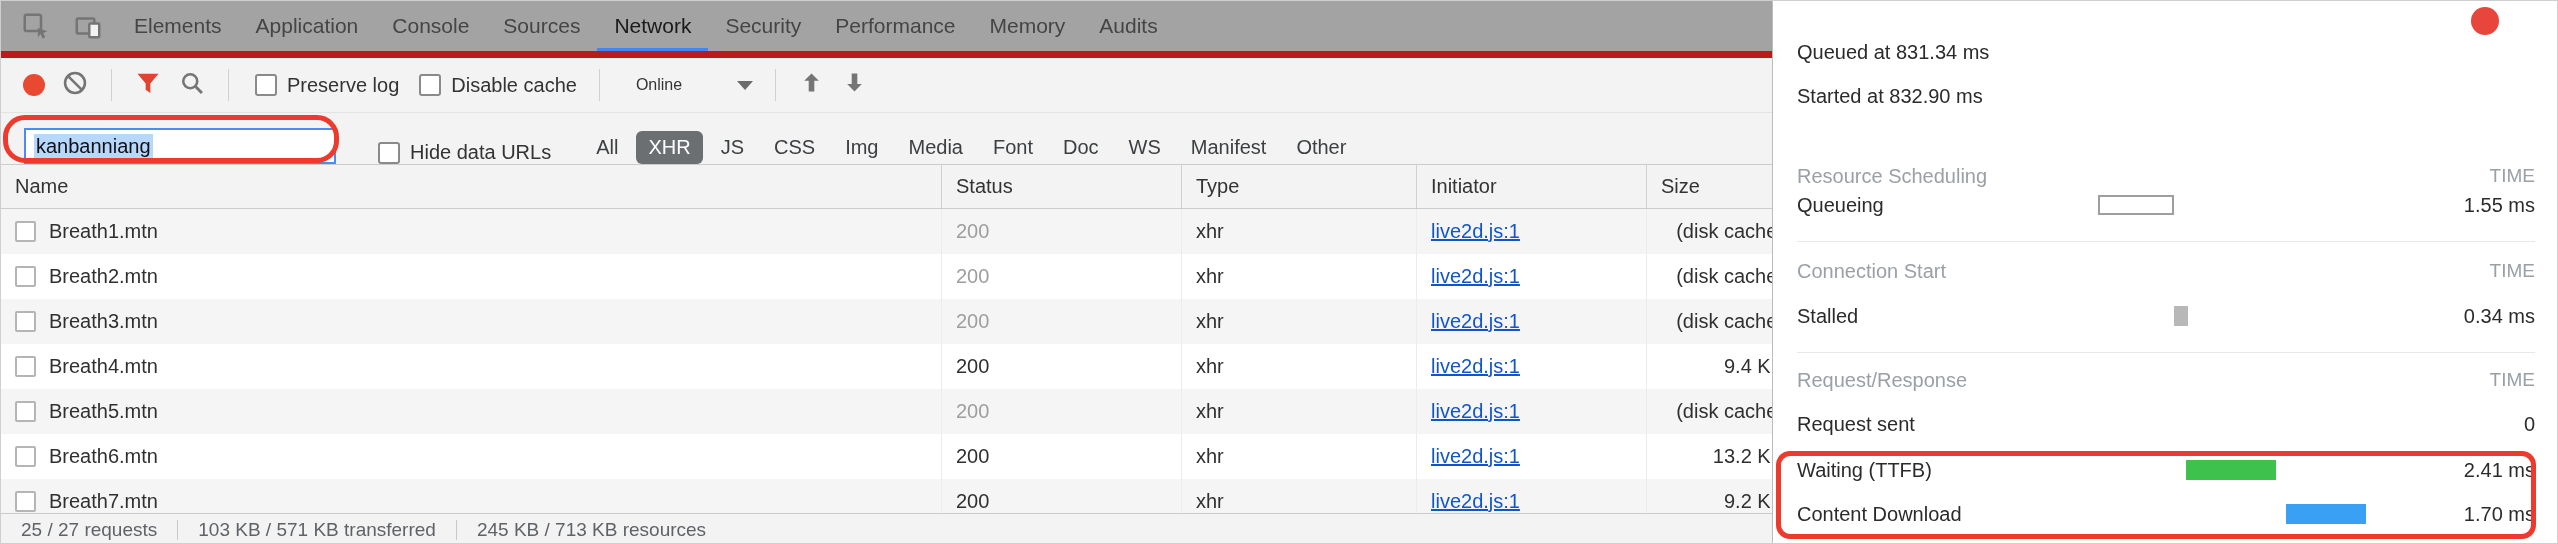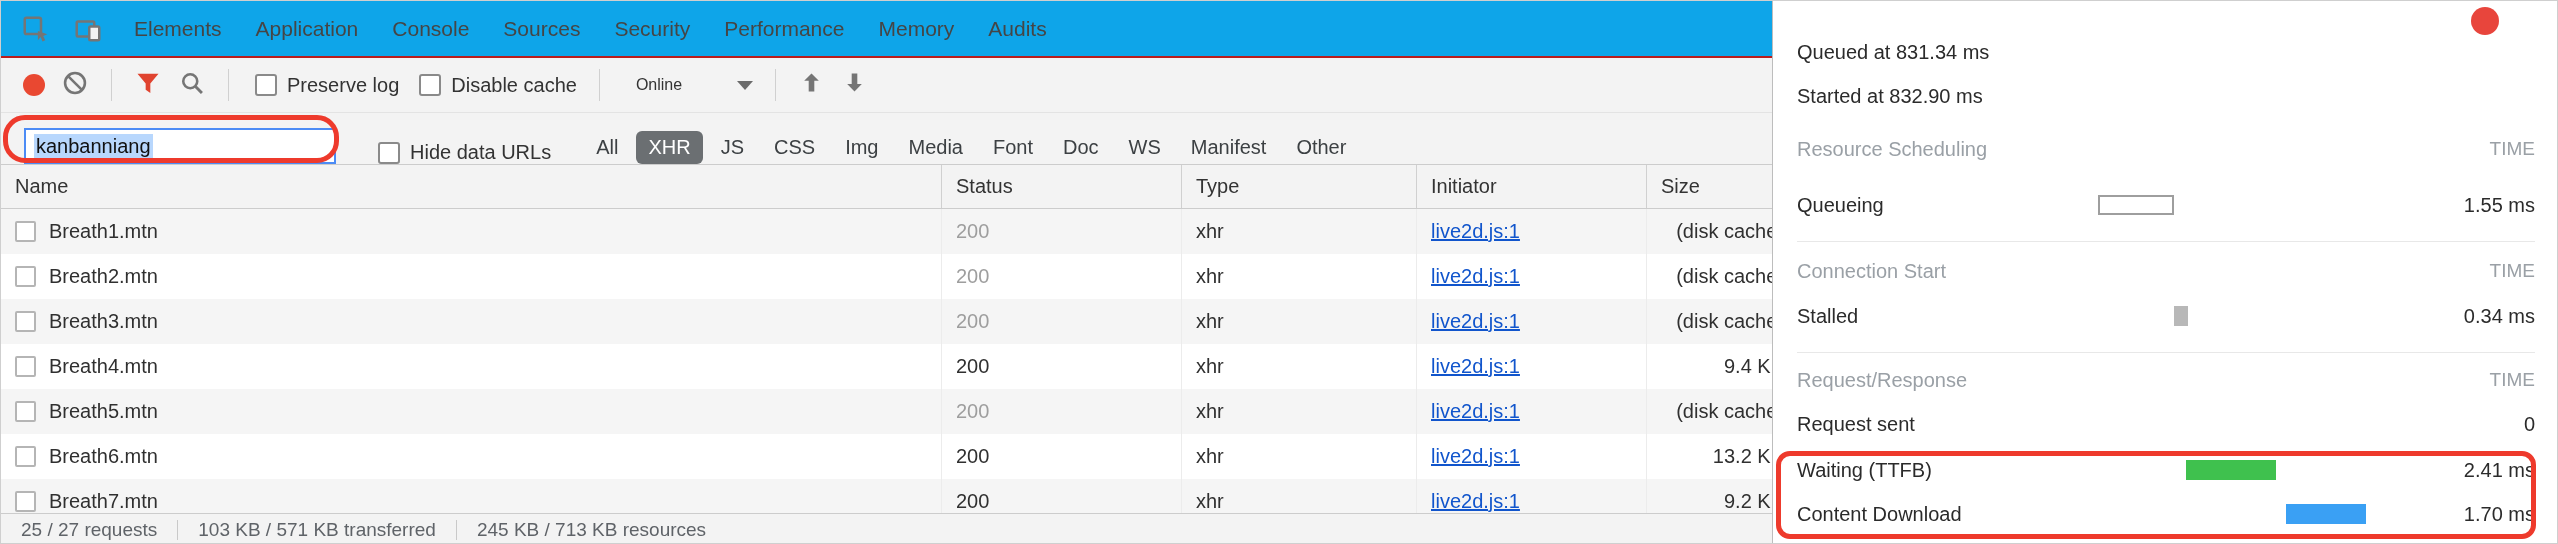--- a/index.html
+++ b/index.html
@@ -1,21 +1,21 @@
 <!DOCTYPE html>
 <html><head>
 <meta charset="utf-8">
 <style>
   * { box-sizing: border-box; margin: 0; padding: 0; }
   html,body { background:#fff; }
   body { font-family: "Liberation Sans", sans-serif; }
   .devtools { position:relative; width:2558px; height:544px; background:#fff; color:#303030; overflow:hidden; border:1px solid #cfcfcf; }
 
   
-  .tabbar { position:absolute; left:0; top:0; width:1771px; height:57px; background:#0ea5e9; display:flex; align-items:stretch; border-bottom:2px solid #b91c1c; }
+  .tabbar { position:absolute; left:0; top:0; width:1771px; height:57px; background:#a3a3a3; display:flex; align-items:stretch; border-bottom:7px solid #b91c1c; }
   .tool-icons { display:flex; align-items:center; gap:22px; padding:0 14px 0 20px; }
   .tool-icons svg { display:block; }
   .tab { display:flex; align-items:center; padding:0 17px; font-size:21px; color:#454545; position:relative; white-space:nowrap; }
   .tab.selected { color:#1a1a1a; }
   .tab.selected::after { content:""; position:absolute; left:0; right:0; bottom:0; height:3px; background:#4285f4; }
 
   
   .netbar { position:absolute; left:0; top:57px; width:1771px; height:55px; background:#f3f3f3; border-bottom:1px solid #e3e3e3; display:flex; align-items:center; padding-left:22px; gap:16px; }
   .sep { width:1px; height:32px; background:#d0d0d0; margin:0 6px; flex:none; }
   .record-dot { width:22px; height:22px; border-radius:50%; background:#e94831; flex:none; }
@@ -58,21 +58,21 @@
   .t-row { position:absolute; left:24px; right:24px; height:40px; display:flex; align-items:center; justify-content:space-between; white-space:nowrap; }
   .t-title, .t-time { color:#9aa0a6; }
   .t-time { font-size:19px; }
   .t-bar { position:absolute; top:50%; transform:translateY(-50%); height:20px; }
   .bar-queueing { left:301px; width:76px; background:#ffffff; border:2px solid #9e9e9e; }
   .bar-stalled { left:377px; width:14px; background:#b8b8b8; }
   .bar-waiting { left:389px; width:90px; background:#3fc14e; }
   .bar-download { left:489px; width:80px; background:#3aa0f4; }
   .p-queued { top:31px; }
   .p-started { top:75px; }
-  .p-sec1 { top:128px; }
+  .p-sec1 { top:155px; }
   .p-queueing { top:184px; }
   .p-sec2 { top:250px; }
   .p-stalled { top:295px; }
   .p-sec3 { top:359px; }
   .p-reqsent { top:403px; }
   .p-waiting { top:449px; }
   .p-download { top:493px;gap:44px; }
   .t-sep { position:absolute; left:24px; right:24px; height:1px; background:#e8e8e8; }
   .sep-a { top:240px; }
   .sep-b { top:351px; }
@@ -102,20 +102,21 @@
         <svg class="icon-svg" width="30" height="30" viewBox="0 0 24 24">
           <rect x="3" y="6" width="14" height="12" rx="1" fill="none" stroke="#757575" stroke-width="2"></rect>
           <rect x="13" y="10" width="8" height="11" rx="1" fill="#f3f3f3" stroke="#757575" stroke-width="2"></rect>
         </svg>
       </span>
     </div>
     <div class="tab">Elements</div>
     <div class="tab">Application</div>
     <div class="tab">Console</div>
     <div class="tab">Sources</div>
+    <div class="tab selected">Network</div>
     <div class="tab">Security</div>
     <div class="tab">Performance</div>
     <div class="tab">Memory</div>
     <div class="tab">Audits</div>
   </div>
 
   <div class="netbar">
     <span class="record-dot"></span>
     <span>
       <svg class="icon-svg" width="28" height="28" viewBox="0 0 24 24">

